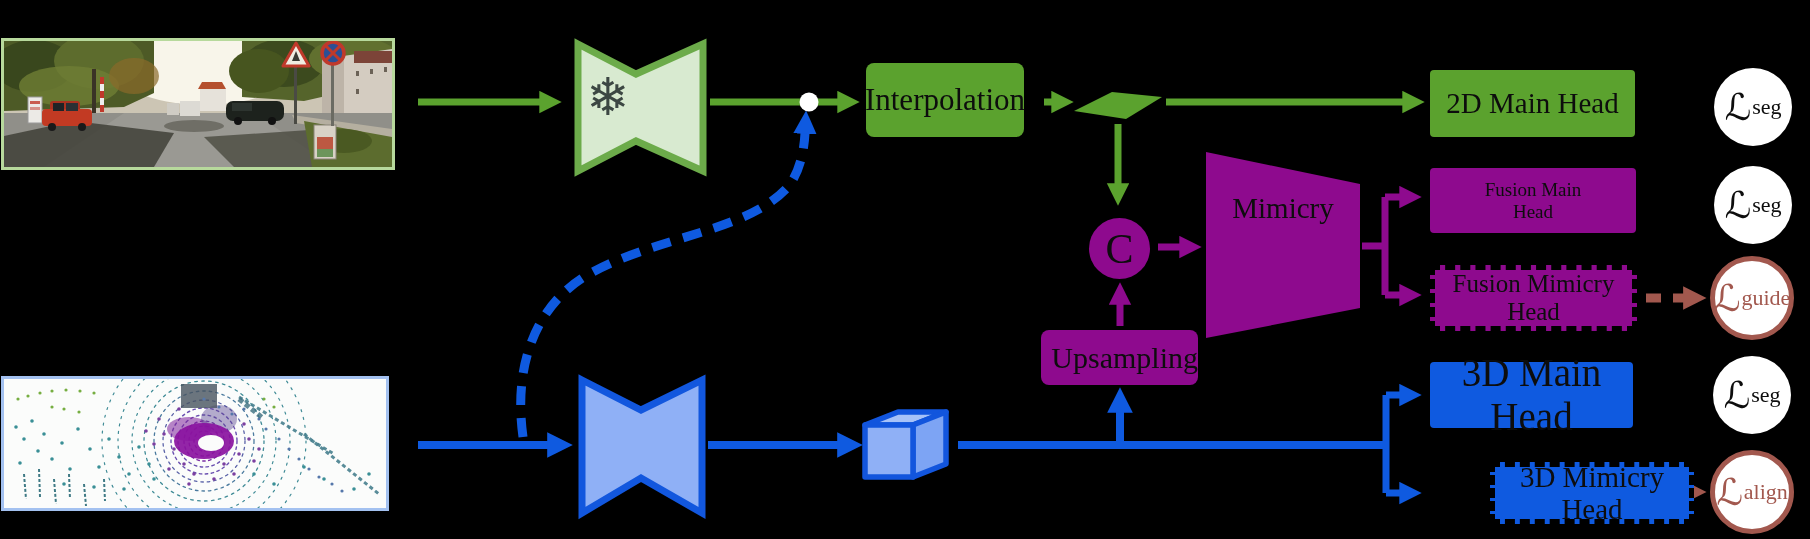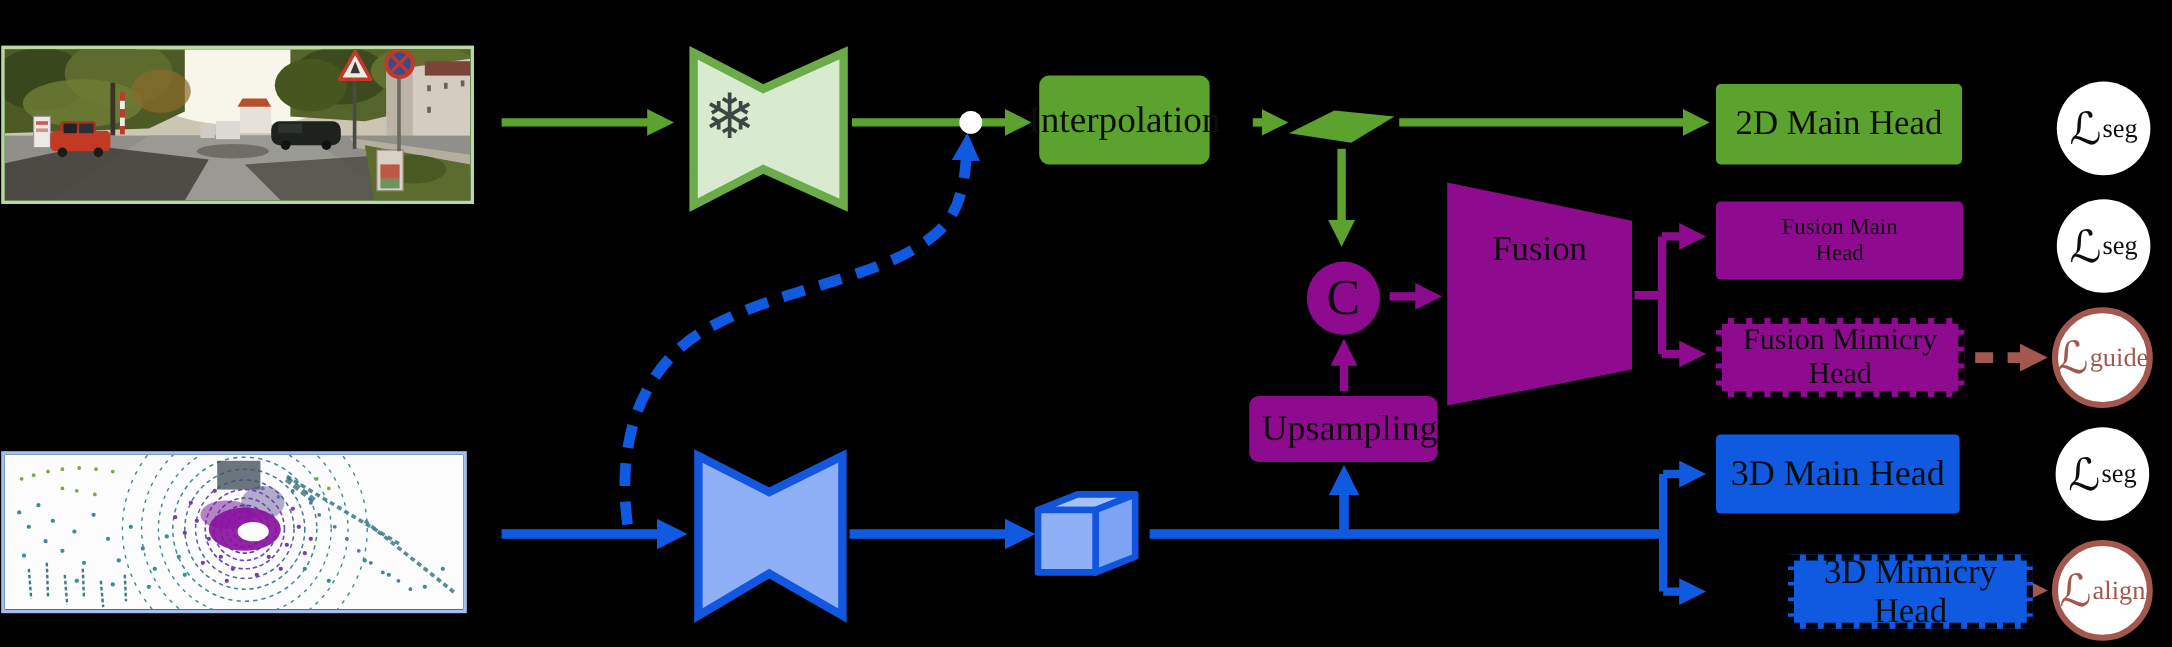--- a/index.html
+++ b/index.html
@@ -183,56 +183,56 @@
         <line x1="20" y1="95" x2="22" y2="120"></line>
           <line x1="35" y1="90" x2="36" y2="118"></line>
         <line x1="50" y1="100" x2="52" y2="125"></line>
           <line x1="65" y1="95" x2="66" y2="120"></line>
         <line x1="80" y1="105" x2="82" y2="127"></line>
           <line x1="100" y1="100" x2="101" y2="122"></line>
       </g>
     </svg>
   </div>
 
-  <div class="box green-bg rounded" style="left:866px;top:63px;width:142px;height:74px;font-size:31px;">
+  <div class="box green-bg rounded" style="left:866px;top:63px;width:158px;height:74px;font-size:31px;">
     <span>Interpolation</span>
   </div>
 
   <div class="box green-bg slight-round" style="left:1430px;top:70px;width:205px;height:67px;font-size:29px;">
     <span>2D Main Head</span>
   </div>
 
   <div class="box purple-bg slight-round" style="left:1430px;top:168px;width:206px;height:65px;font-size:19px;">
     <span>Fusion Main</span>
     <span>Head</span>
   </div>
 
   <div class="box purple-bg dashed" style="left:1430px;top:265px;width:207px;height:66px;font-size:25px;">
     <span>Fusion Mimicry</span>
     <span>Head</span>
   </div>
 
-  <div class="box blue-bg slight-round" style="left:1430px;top:362px;width:203px;height:66px;font-size:30px;">
+  <div class="box blue-bg slight-round" style="left:1430px;top:362px;width:203px;height:66px;font-size:39px;">
     <span>3D Main Head</span>
   </div>
 
   <div class="box blue-bg dashed" style="left:1490px;top:462px;width:204px;height:62px;font-size:29px;">
     <span>3D Mimicry Head</span>
   </div>
 
   <div class="box purple-bg rounded" style="left:1041px;top:330px;width:157px;height:55px;font-size:30px;align-items:flex-end;">
     <span>Upsampling</span>
   </div>
 
   <div class="concat-circle purple-bg" style="left:1089px;top:218px;width:61px;height:61px;">
     <span>C</span>
   </div>
 
   <div class="trap-label" style="left:1206px;top:191px;width:154px;font-size:29px;line-height:34px;">
-    <div>Fusion</div>
+    <div>Mimicry</div>
   </div>
 
   <div class="loss" style="left:1714px;top:68px;width:78px;height:78px;">
     <span class="sym">ℒ</span>
       <sub>seg</sub>
   </div>
   <div class="loss" style="left:1714px;top:166px;width:78px;height:78px;">
     <span class="sym">ℒ</span>
       <sub>seg</sub>
   </div>

